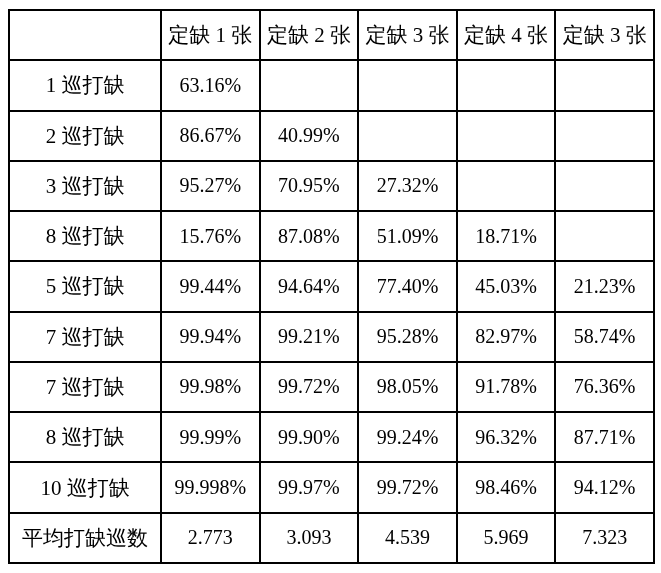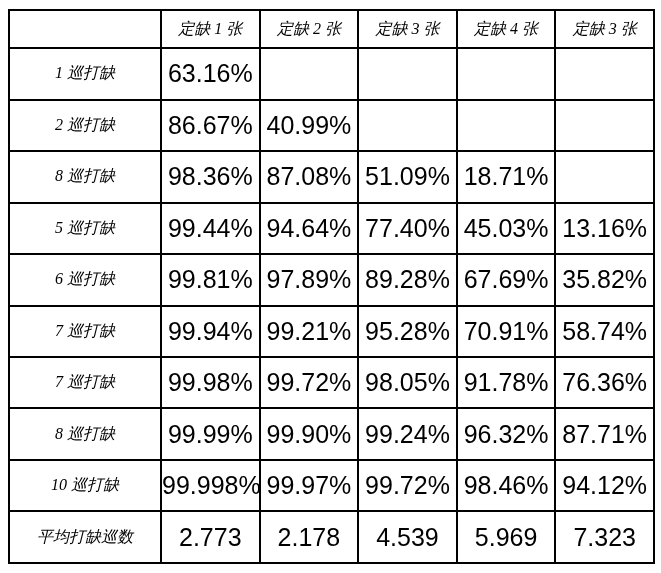--- a/index.html
+++ b/index.html
@@ -33,27 +33,26 @@
     color: #000000;
     overflow: hidden;
     white-space: nowrap;
   }
   col.label-col { width: 152px; }
   col.data-col  { width: 98.6px; }
   th.col-header,
   td.row-label {
     font-family: "Liberation Serif", "DejaVu Serif", serif;
     font-weight: normal;
-    font-size: 16px;
-    font-style: italic;
+    font-size: 21px;
   }
   td.cell-value {
-    font-family: Liberation Sans, sans-serif;
+    font-family: Liberation Serif, serif;
     font-weight: normal;
-    font-size: 25px;
+    font-size: 20px;
   }
 </style>
 </head>
 <body>
 
 <div class="page">
   <table class="prob-table">
     <colgroup>
       <col class="label-col">
       <col class="data-col">
@@ -81,49 +80,49 @@
     </tr>
     <tr>
       <td class="row-label">2 巡打缺</td>
       <td class="cell-value">86.67%</td>
       <td class="cell-value">40.99%</td>
       <td class="cell-value"></td>
       <td class="cell-value"></td>
       <td class="cell-value"></td>
     </tr>
     <tr>
+      <td class="row-label">3 巡打缺</td>
+      <td class="cell-value">95.27%</td>
+      <td class="cell-value">70.95%</td>
+      <td class="cell-value">27.32%</td>
+      <td class="cell-value"></td>
+      <td class="cell-value"></td>
+    </tr>
+    <tr>
       <td class="row-label">8 巡打缺</td>
-      <td class="cell-value">98.36%</td>
+      <td class="cell-value">15.76%</td>
       <td class="cell-value">87.08%</td>
       <td class="cell-value">51.09%</td>
       <td class="cell-value">18.71%</td>
       <td class="cell-value"></td>
     </tr>
     <tr>
       <td class="row-label">5 巡打缺</td>
       <td class="cell-value">99.44%</td>
       <td class="cell-value">94.64%</td>
       <td class="cell-value">77.40%</td>
       <td class="cell-value">45.03%</td>
-      <td class="cell-value">13.16%</td>
-    </tr>
-    <tr>
-      <td class="row-label">6 巡打缺</td>
-      <td class="cell-value">99.81%</td>
-      <td class="cell-value">97.89%</td>
-      <td class="cell-value">89.28%</td>
-      <td class="cell-value">67.69%</td>
-      <td class="cell-value">35.82%</td>
+      <td class="cell-value">21.23%</td>
     </tr>
     <tr>
       <td class="row-label">7 巡打缺</td>
       <td class="cell-value">99.94%</td>
       <td class="cell-value">99.21%</td>
       <td class="cell-value">95.28%</td>
-      <td class="cell-value">70.91%</td>
+      <td class="cell-value">82.97%</td>
       <td class="cell-value">58.74%</td>
     </tr>
     <tr>
       <td class="row-label">7 巡打缺</td>
       <td class="cell-value">99.98%</td>
       <td class="cell-value">99.72%</td>
       <td class="cell-value">98.05%</td>
       <td class="cell-value">91.78%</td>
       <td class="cell-value">76.36%</td>
     </tr>
@@ -139,20 +138,20 @@
       <td class="row-label">10 巡打缺</td>
       <td class="cell-value">99.998%</td>
       <td class="cell-value">99.97%</td>
       <td class="cell-value">99.72%</td>
       <td class="cell-value">98.46%</td>
       <td class="cell-value">94.12%</td>
     </tr>
     <tr>
       <td class="row-label">平均打缺巡数</td>
       <td class="cell-value">2.773</td>
-      <td class="cell-value">2.178</td>
+      <td class="cell-value">3.093</td>
       <td class="cell-value">4.539</td>
       <td class="cell-value">5.969</td>
       <td class="cell-value">7.323</td>
     </tr>
   </tbody>
     </table>
 </div>
 
 </body></html>

